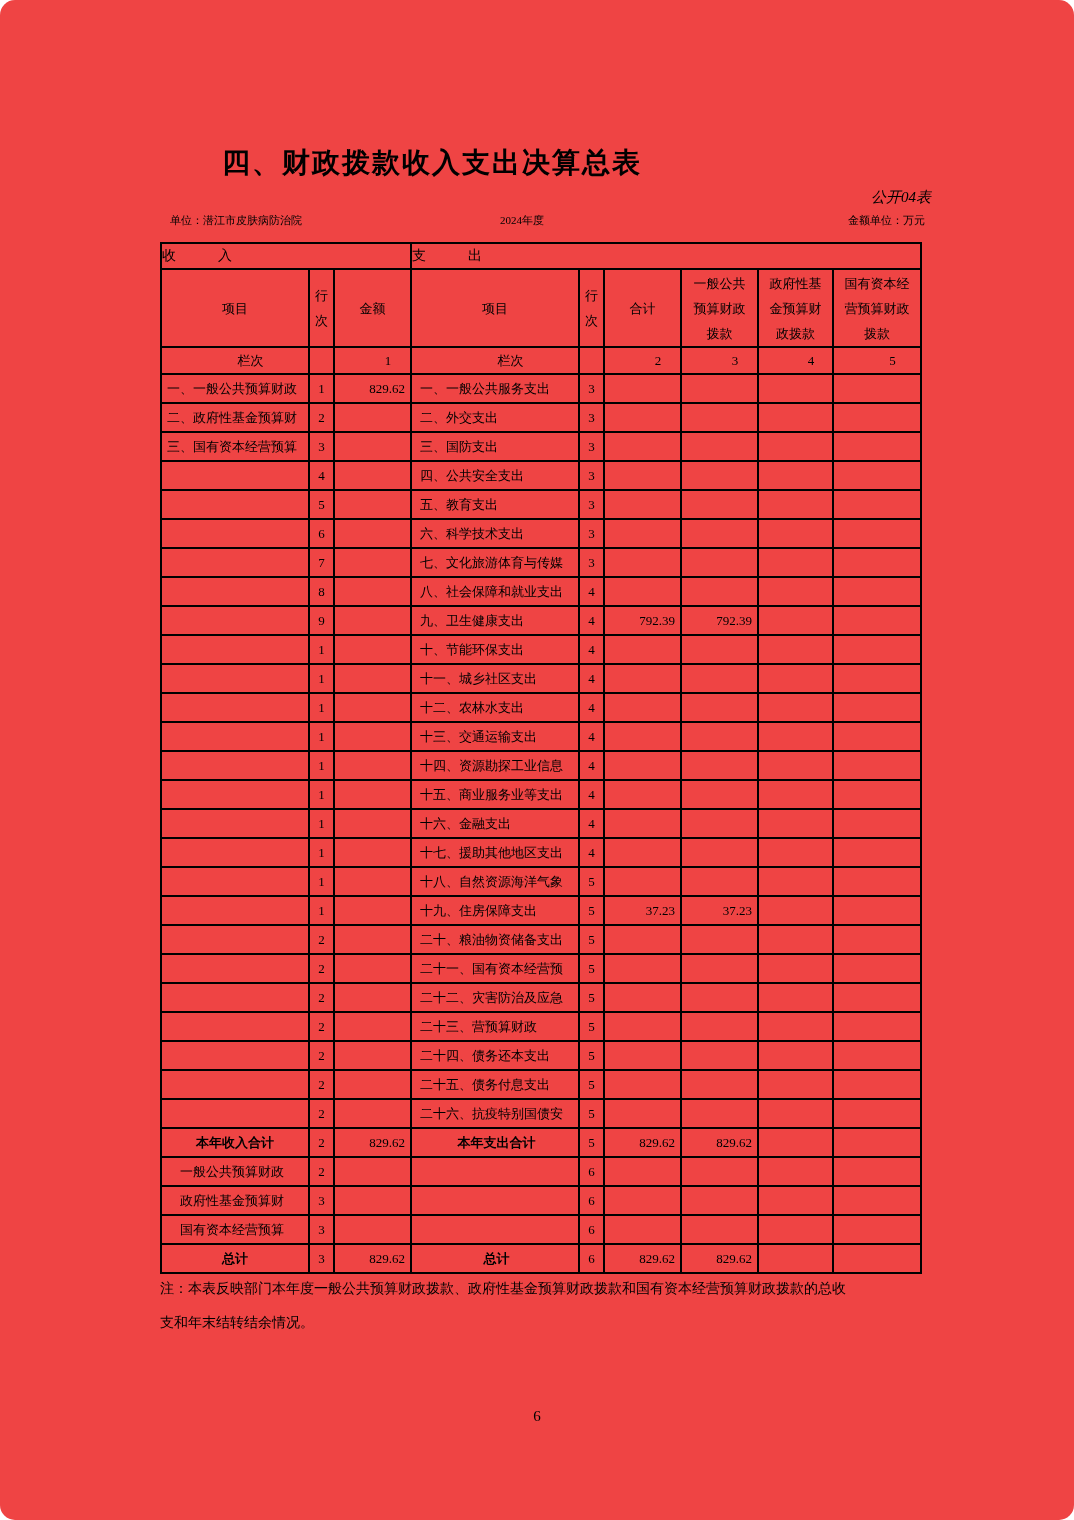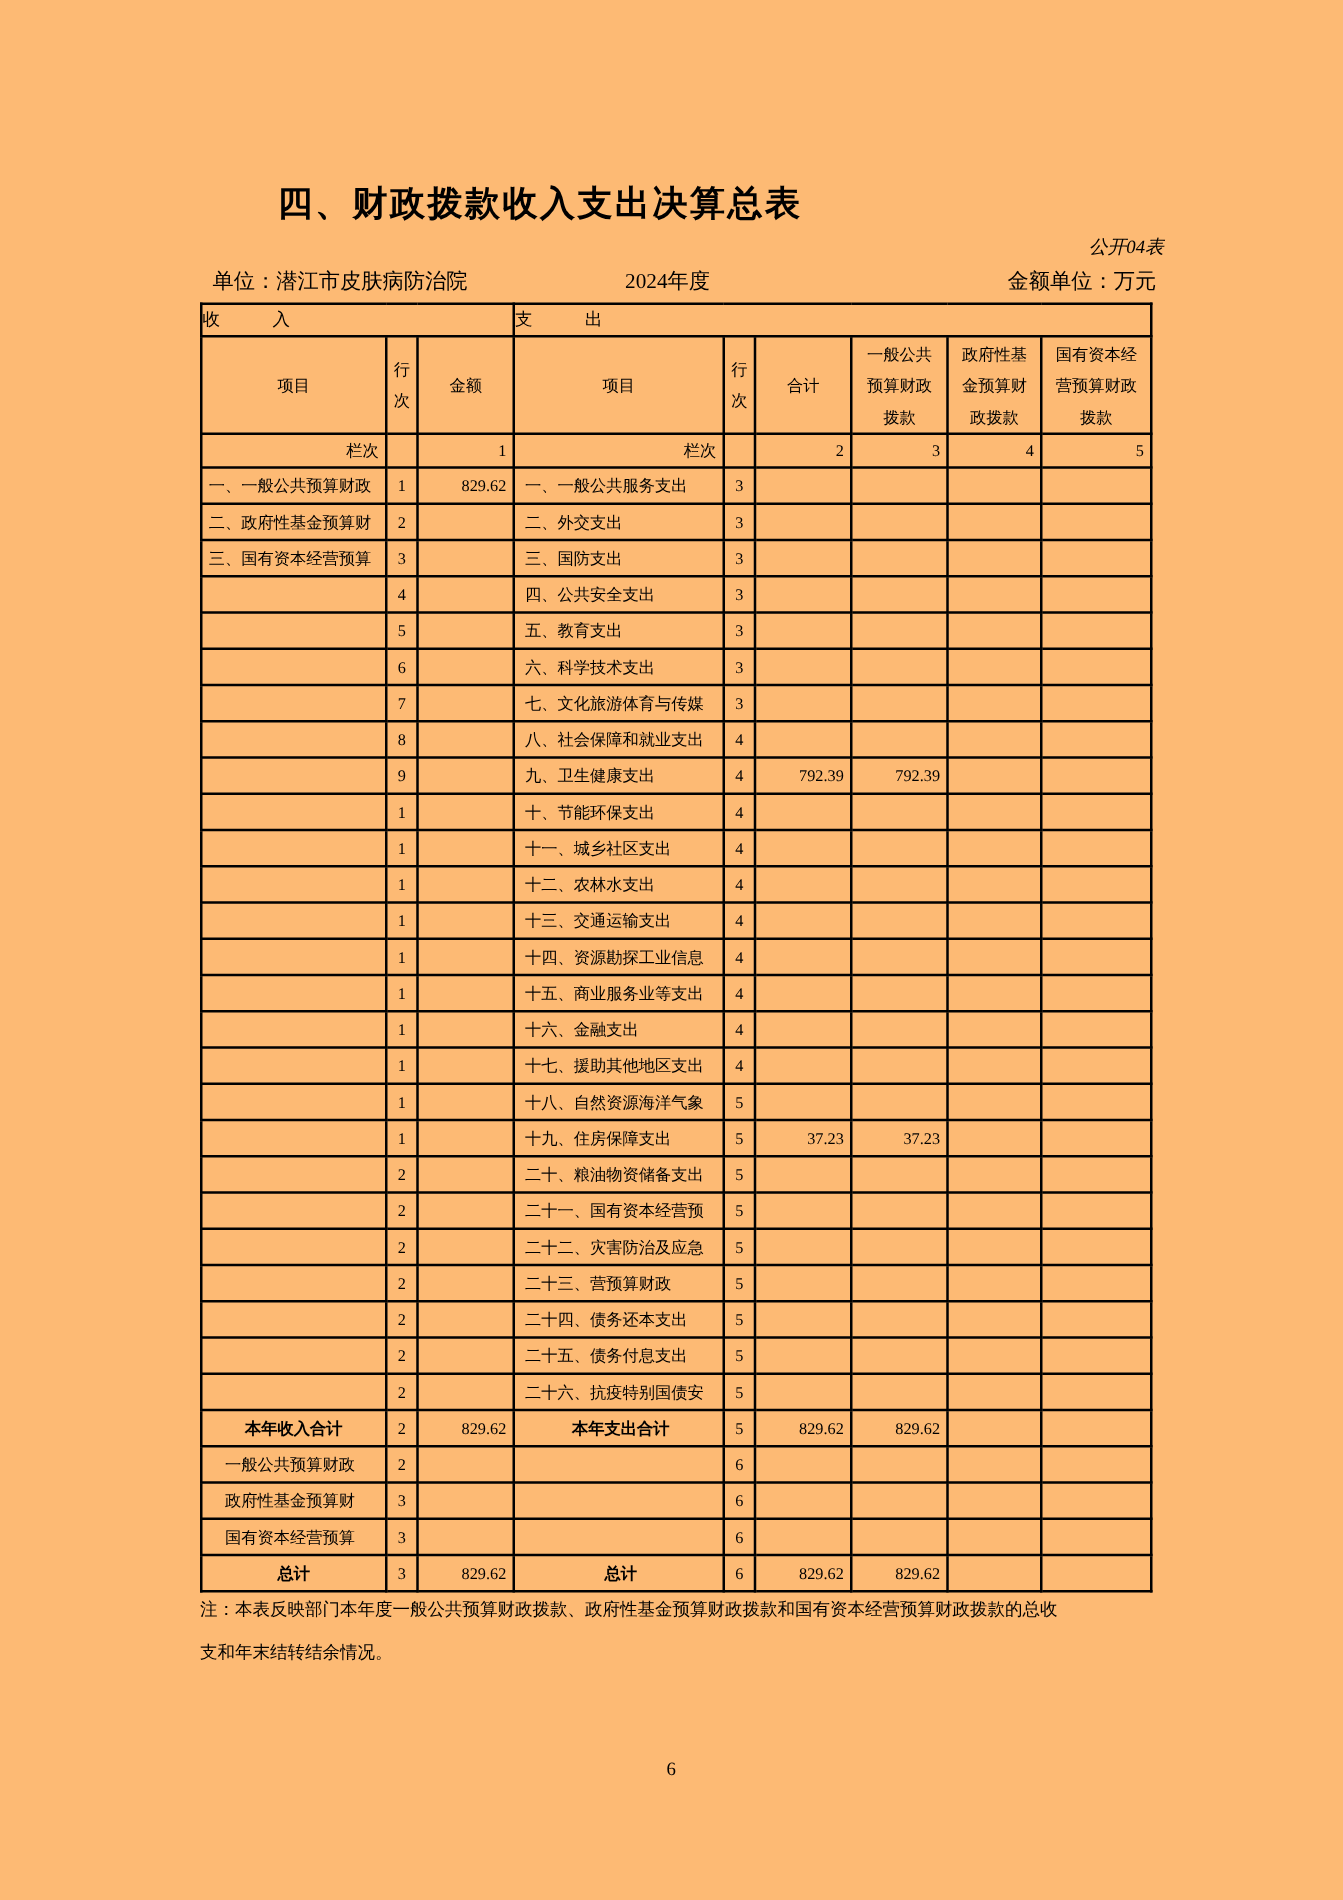--- a/index.html
+++ b/index.html
@@ -1,52 +1,52 @@
 <!DOCTYPE html>
 <html><head>
 <meta charset="utf-8">
 <style>
   html, body { margin:0; padding:0; background:#ffffff; }
   body {
     width:1074px; height:1520px; position:relative;
     font-family:"Liberation Serif","DejaVu Serif",serif;
     color:#000;
   }
-  .sheet { position:absolute; inset:0; background:#fdba74; }
+  .sheet { position:absolute; inset:0; background:#ef4444;border-radius:15px; }
 
   .doc-title {
     position:absolute; left:222px; top:144px;
     font-family:"Liberation Sans","DejaVu Sans",sans-serif;
     font-weight:bold; font-size:28px; letter-spacing:2px;
     white-space:nowrap;
   }
   .table-code {
     position:absolute; top:188px; right:143px;
     font-size:15px; white-space:nowrap;font-style:italic;
   }
-  .meta { position:absolute; top:213px; left:0; width:1074px; height:22px; font-size:17px; }
+  .meta { position:absolute; top:213px; left:0; width:1074px; height:22px; font-size:11px; }
   .meta-unit { position:absolute; left:170px; white-space:nowrap; }
   .meta-year { position:absolute; left:500px; white-space:nowrap; }
   .meta-amount { position:absolute; right:149px; white-space:nowrap; }
 
   table.fin-table {
     position:absolute; left:160px; top:242px; width:760px;
     border-collapse:collapse; table-layout:fixed;
     font-size:13px;
   }
   .fin-table td {
     border:2px solid #000;
     padding:0 5px;
     overflow:hidden;
     white-space:pre-line;
     vertical-align:middle;
   }
   tr.band-row td { height:24px; text-align:left; font-size:14px; padding:0; }
   tr.head-row td { height:76px; text-align:center; line-height:25px; padding:0 3px; }
-  tr.lanci-row td { height:25px; text-align:right;padding-left:36px; }
+  tr.lanci-row td { height:25px; text-align:center;padding-left:36px; }
   tbody tr { height:27px; }
   tbody tr.tall-row { height:55px; }
   td.c-item  { text-align:left; }
   td.c-item2 { text-align:left; padding-left:8px;margin-left:36px; }
   td.c-rn    { text-align:center; padding:0 2px; line-height:27px; }
   td.c-num   { text-align:right; padding-right:5px; }
   tr.bold-row td.c-item, tr.bold-row td.c-item2 { font-weight:bold; text-align:center; }
   tr.indent-row td.c-item { padding-left:18px; }
 
   .note {

